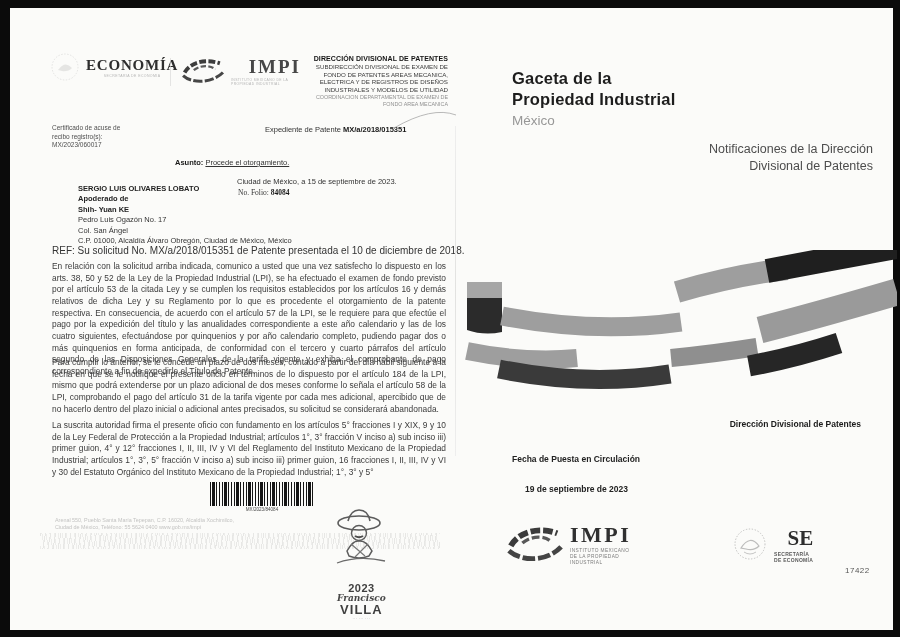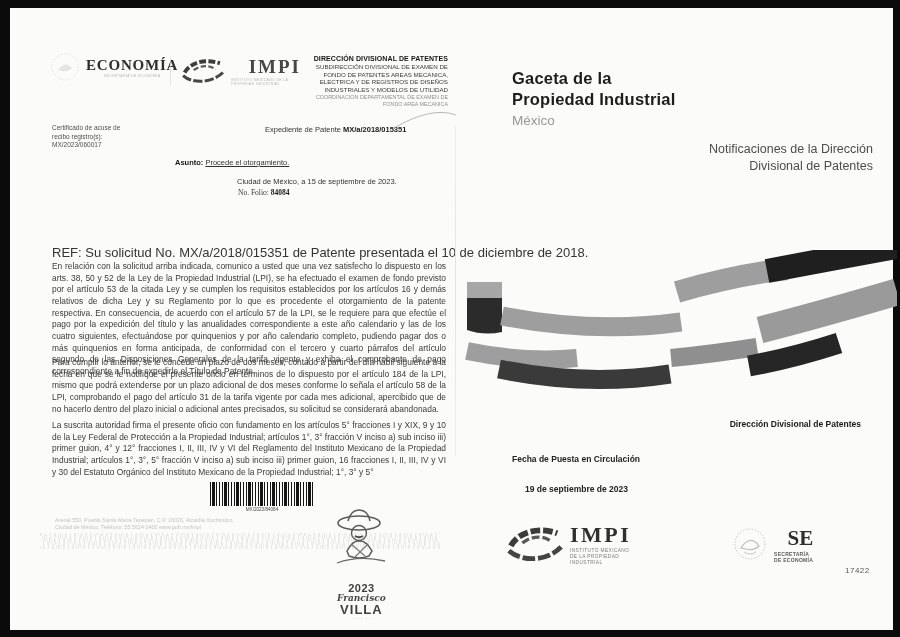--- a/index.html
+++ b/index.html
@@ -107,22 +107,30 @@
 
   <div class="abs line75" style="left:165px;top:150px;">
     <span class="bold">Asunto: </span><span class="underline">Procede el otorgamiento.</span>
   </div>
 
   <div class="abs line75" style="left:227px;top:169px;text-align:center;">Ciudad de México, a 15 de septiembre de 2023.</div>
   <div class="abs line75" style="left:228px;top:180px;font-family:Liberation Serif, serif;">
     <span>No. Folio: </span><span class="bold">84084</span>
   </div>
 
-
-  <div class="abs" style="left:42px;top:237px;font-size:13px;color:#343434;">REF: Su solicitud No. MX/a/2018/015351 de Patente presentada el 10 de diciembre de 2018.</div>
+  <div class="abs recipient" style="left:68px;top:176px;">
+    <div class="rb">SERGIO LUIS OLIVARES LOBATO</div>
+    <div class="rb">Apoderado de</div>
+    <div class="rb">Shih- Yuan KE</div>
+    <div>Pedro Luis Ogazón No. 17</div>
+    <div>Col. San Ángel</div>
+    <div>C.P. 01000, Alcaldía Álvaro Obregón, Ciudad de México, México</div>
+  </div>
+
+  <div class="abs" style="left:42px;top:237px;font-size:10px;color:#343434;">REF: Su solicitud No. MX/a/2018/015351 de Patente presentada el 10 de diciembre de 2018.</div>
 
   <div class="abs para" style="left:42px;top:253px;">En relación con la solicitud arriba indicada, comunico a usted que una vez satisfecho lo dispuesto en los arts. 38, 50 y 52 de la Ley de la Propiedad Industrial (LPI), se ha efectuado el examen de fondo previsto por el artículo 53 de la citada Ley y se cumplen los requisitos establecidos por los artículos 16 y demás relativos de dicha Ley y su Reglamento por lo que es procedente el otorgamiento de la patente respectiva. En consecuencia, de acuerdo con el artículo 57 de la LPI, se le requiere para que efectúe el pago por la expedición del título y las anualidades correspondiente a este año calendario y las de los cuatro siguientes, efectuándose por quinquenios y por año calendario completo, pudiendo pagar dos o más quinquenios en forma anticipada, de conformidad con el tercero y cuarto párrafos del artículo segundo de las Disposiciones Generales de la tarifa vigente y exhiba el comprobante de pago correspondiente a fin de expedirle el Título de Patente.</div>
   <div class="abs para" style="left:42px;top:349px;">Para cumplir lo anterior, se le concede un plazo de dos meses, contado a partir del día hábil siguiente a la fecha en que se le notifique el presente oficio en términos de lo dispuesto por el artículo 184 de la LPI, mismo que podrá extenderse por un plazo adicional de dos meses conforme lo señala el artículo 58 de la LPI, comprobando el pago del artículo 31 de la tarifa vigente por cada mes adicional, apercibido que de no hacerlo dentro del plazo inicial o adicional antes precisados, su solicitud se considerará abandonada.</div>
   <div class="abs para" style="left:42px;top:412px;">La suscrita autoridad firma el presente oficio con fundamento en los artículos 5° fracciones I y XIX, 9 y 10 de la Ley Federal de Protección a la Propiedad Industrial; artículos 1°, 3° fracción V inciso a) sub inciso iii) primer guion, 4° y 12° fracciones I, II, III, IV y VI del Reglamento del Instituto Mexicano de la Propiedad Industrial; artículos 1°, 3°, 5° fracción V inciso a) sub inciso iii) primer guion, 16 fracciones I, II, III, IV y VI y 30 del Estatuto Orgánico del Instituto Mexicano de la Propiedad Industrial; 1°, 3° y 5°</div>
 
   <div class="abs barcode" style="left:200px;top:474px;"></div>
   <div class="abs barcode-label" style="left:200px;top:499px;">MX/2023/84084</div>
 
   <div class="abs addr pre" style="left:45px;top:509px;">Arenal 550, Pueblo Santa María Tepepan, C.P. 16020, Alcaldía Xochimilco,
 Ciudad de México, Teléfono: 55 5624 0400   www.gob.mx/impi</div>

